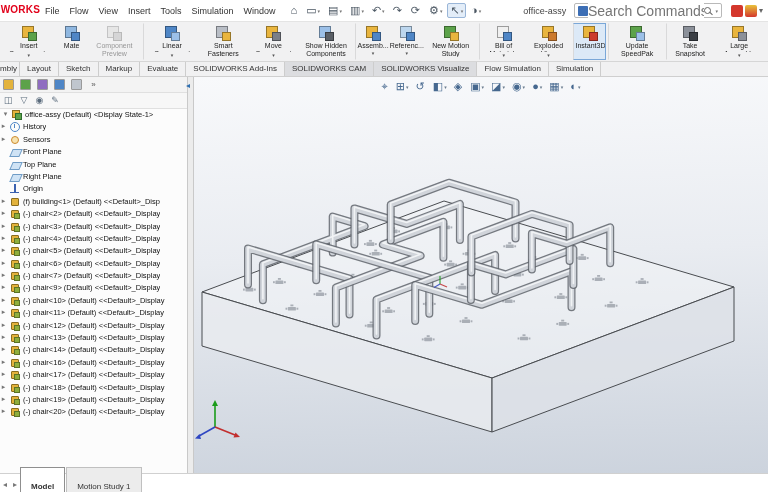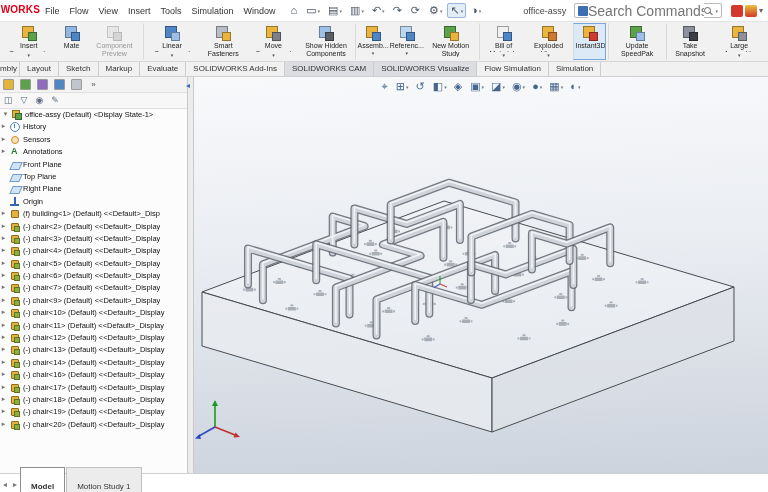--- a/index.html
+++ b/index.html
@@ -331,25 +331,20 @@
         <span class="ticon i-hist"></span>
         <span class="tlabel">History</span>
       </div>
 
       <div class="trow lvl1">
         <span class="tarrow">▸</span>
         <span class="ticon i-sens"></span>
         <span class="tlabel">Sensors</span>
       </div>
 
-      <div class="trow lvl1">
-        <span class="tarrow">▸</span>
-        <span class="ticon i-ann"></span>
-        <span class="tlabel">Annotations</span>
-      </div>
 
       <div class="trow lvl1">
         <span class="tarrow"></span>
         <span class="ticon i-plane"></span>
         <span class="tlabel">Front Plane</span>
       </div>
 
       <div class="trow lvl1">
         <span class="tarrow"></span>
         <span class="ticon i-plane"></span>

